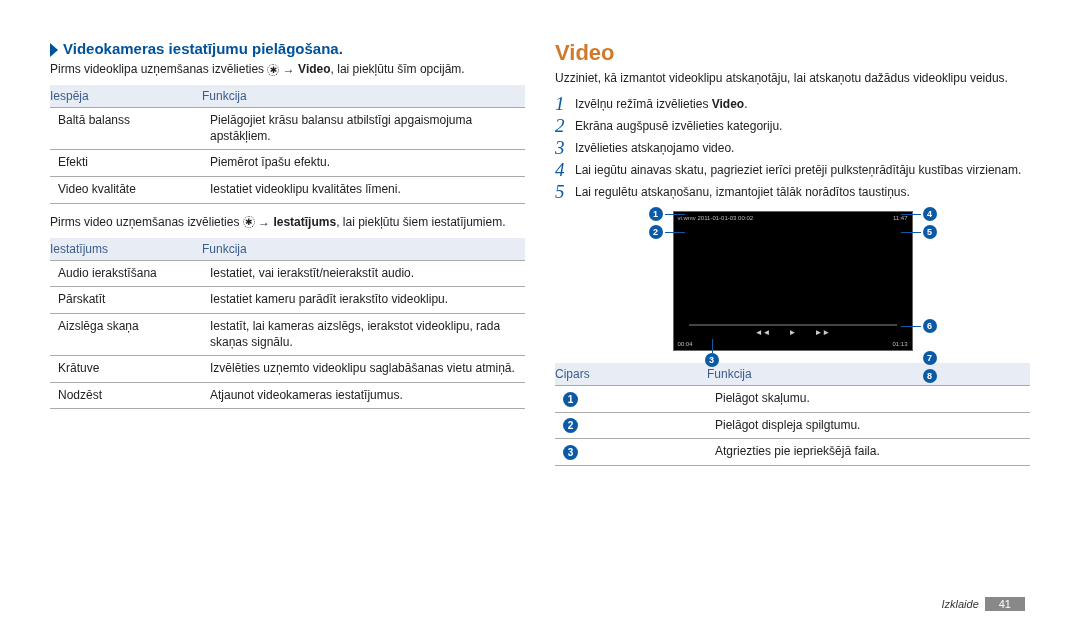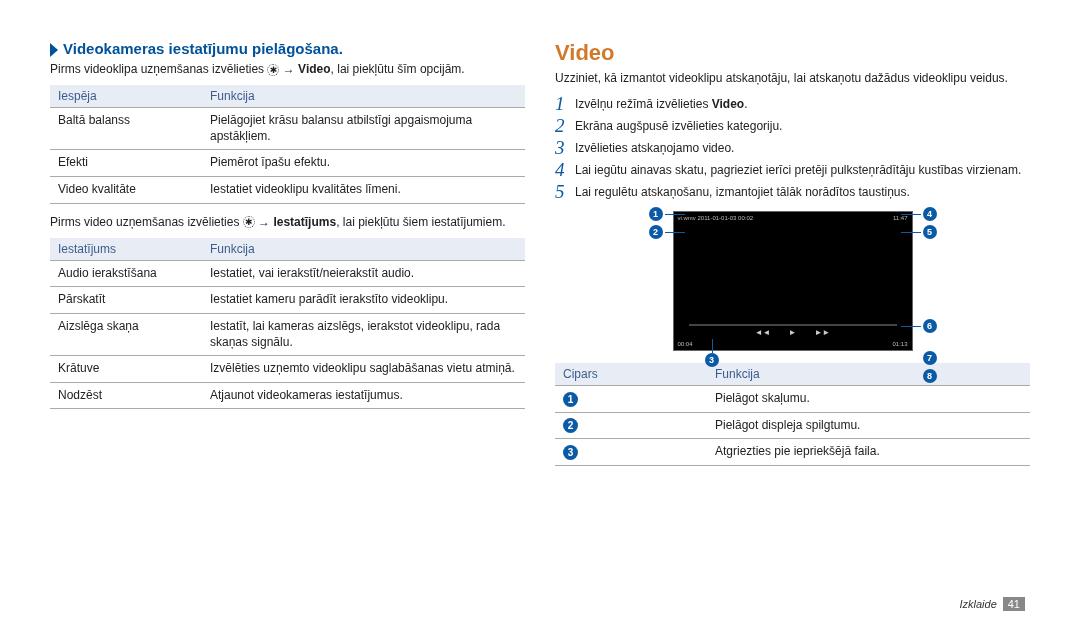--- a/index.html
+++ b/index.html
@@ -52,21 +52,21 @@
   table.data {
     width: 100%;
     border-collapse: collapse;
     margin-bottom: 10px;
   }
   table.data th {
     background: #e8edf5;
     color: #3b5c8c;
     text-align: left;
     font-weight: normal;
-    padding: 4px 8px;
+    padding: 4px 0;
     border-bottom: 1px solid #aaa;
     font-size: 12px;
   }
   table.data td {
     padding: 5px 8px;
     border-bottom: 1px solid #aaa;
     vertical-align: top;
     line-height: 1.3;
   }
   table.data td:first-child, table.data th:first-child { width: 32%; }
@@ -115,21 +115,21 @@
     bottom: 18px;
     right: 55px;
     font-size: 11px;
     display: flex;
     align-items: center;
     gap: 6px;
   }
   .footer .pagebox {
     background: #888;
     color: #fff;
-    padding: 1px 5px;
+    padding: 1px 14px;
     font-size: 11px;
   }
   .footer .sect { font-style: italic; color: #333; }
 </style>
 </head>
 <body>
 
 <div class="columns">
 
   <div class="col">

